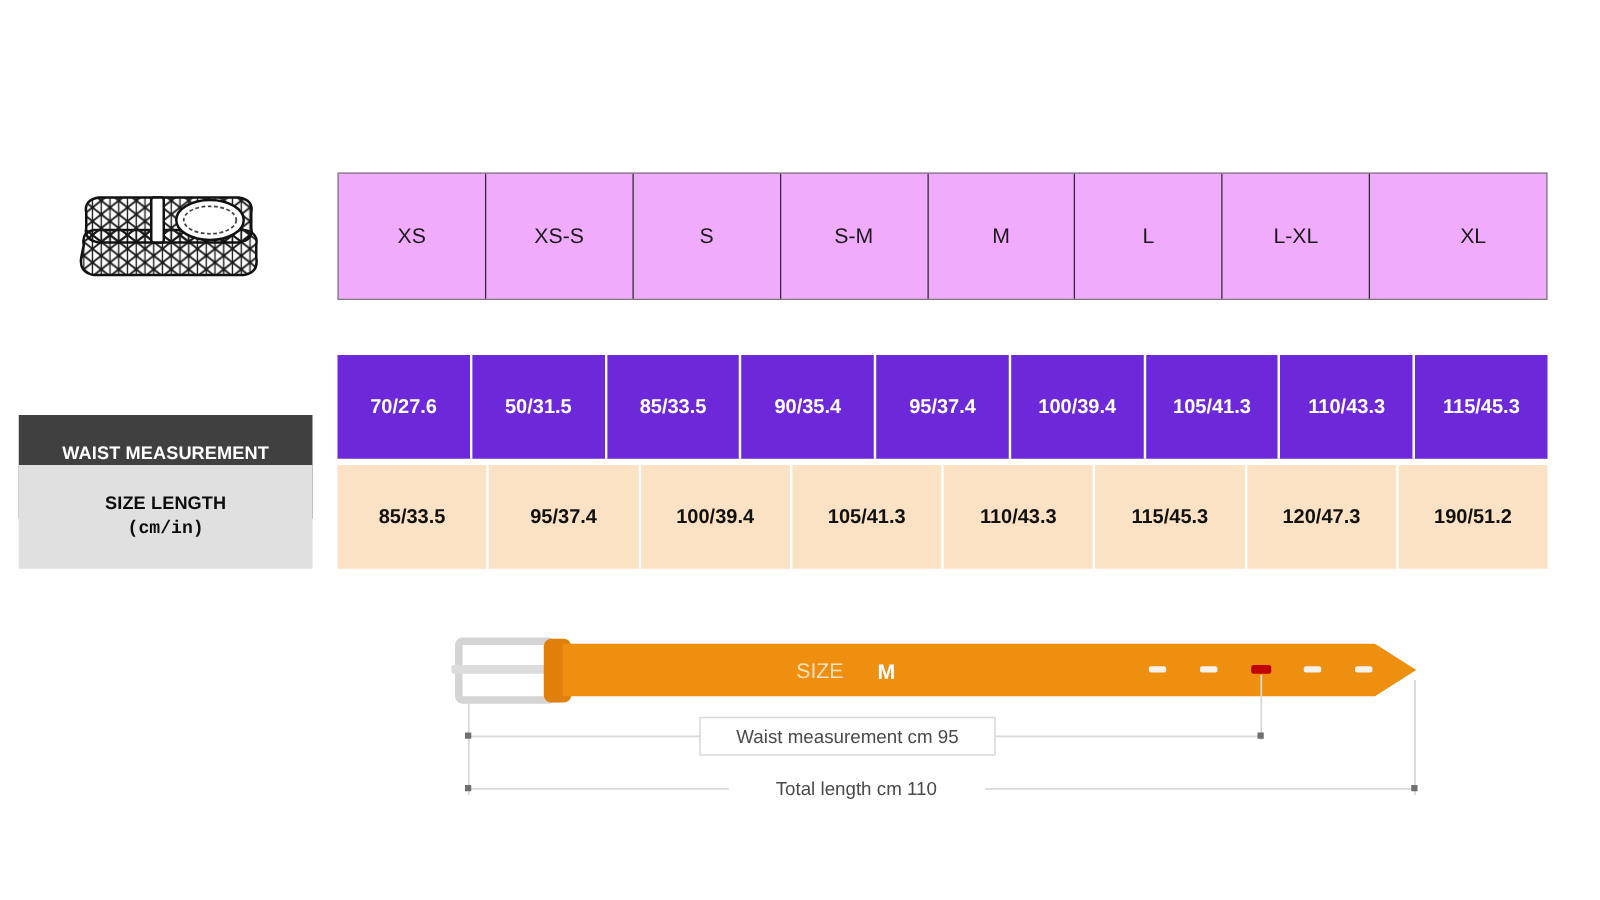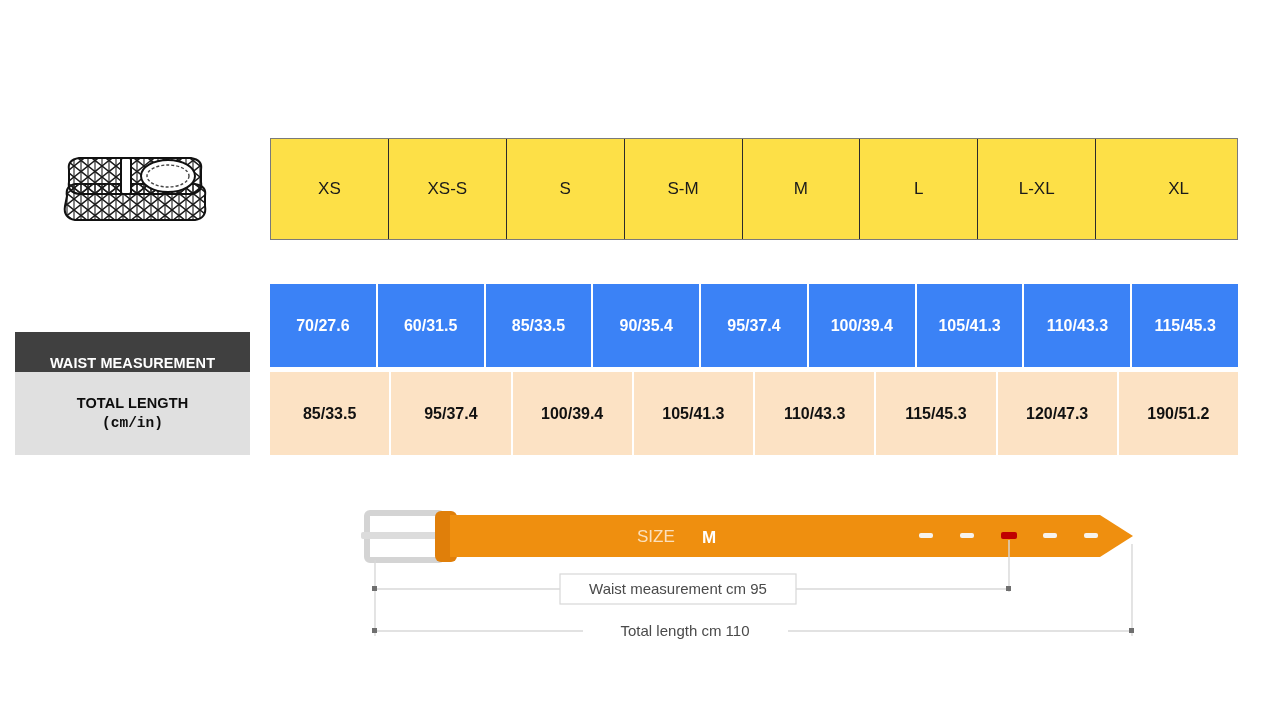--- a/index.html
+++ b/index.html
@@ -27,21 +27,21 @@
   
   #size-header-table {
     position: absolute;
     left: 270px;
     top: 138px;
     width: 968px;
     height: 102px;
     display: flex;
     border: 1px solid #7a7a7a;
     box-sizing: border-box;
-    background: #fde047;
+    background: #f0abfc;
   }
   #size-header-table .hcell {
     flex: 1 1 0;
     display: flex;
     align-items: center;
     justify-content: center;
     font-size: 17px;
     color: #1a1a1a;
     border-right: 1px solid #2b2b2b;
     box-sizing: border-box;
@@ -106,21 +106,21 @@
   .row-cells .dcell {
     flex: 1 1 0;
     display: flex;
     align-items: center;
     justify-content: center;
     font-size: 16px;
     font-weight: bold;
     box-sizing: border-box;
   }
   #waist-row .dcell {
-    background: #3b82f6;
+    background: #6d28d9;
     color: #ffffff;
     border-right: 2px solid #ffffff;
   }
   #waist-row .dcell:last-child { border-right: none; }
   #length-row .dcell {
     background: #fce2c4;
     color: #111111;
     border-right: 2px solid #ffffff;
   }
   #length-row .dcell:last-child { border-right: none; }
@@ -171,34 +171,34 @@
   <div class="hcell">XL</div>
 </div>
 
 <div class="data-row" id="waist-row">
   <div class="row-label" id="waist-label">
     <span class="label-main">WAIST MEASUREMENT</span>
     <span class="label-sub">(cm/in)</span>
   </div>
   <div class="row-cells">
     <div class="dcell">70/27.6</div>
-    <div class="dcell">60/31.5</div>
+    <div class="dcell">50/31.5</div>
     <div class="dcell">85/33.5</div>
     <div class="dcell">90/35.4</div>
     <div class="dcell">95/37.4</div>
     <div class="dcell">100/39.4</div>
     <div class="dcell">105/41.3</div>
     <div class="dcell">110/43.3</div>
     <div class="dcell">115/45.3</div>
   </div>
 </div>
 
 <div class="data-row" id="length-row">
   <div class="row-label" id="length-label">
-    <span class="label-main">TOTAL LENGTH</span>
+    <span class="label-main">SIZE LENGTH</span>
     <span class="label-sub">(cm/in)</span>
   </div>
   <div class="row-cells">
     <div class="dcell">85/33.5</div>
     <div class="dcell">95/37.4</div>
     <div class="dcell">100/39.4</div>
     <div class="dcell">105/41.3</div>
     <div class="dcell">110/43.3</div>
     <div class="dcell">115/45.3</div>
     <div class="dcell">120/47.3</div>

